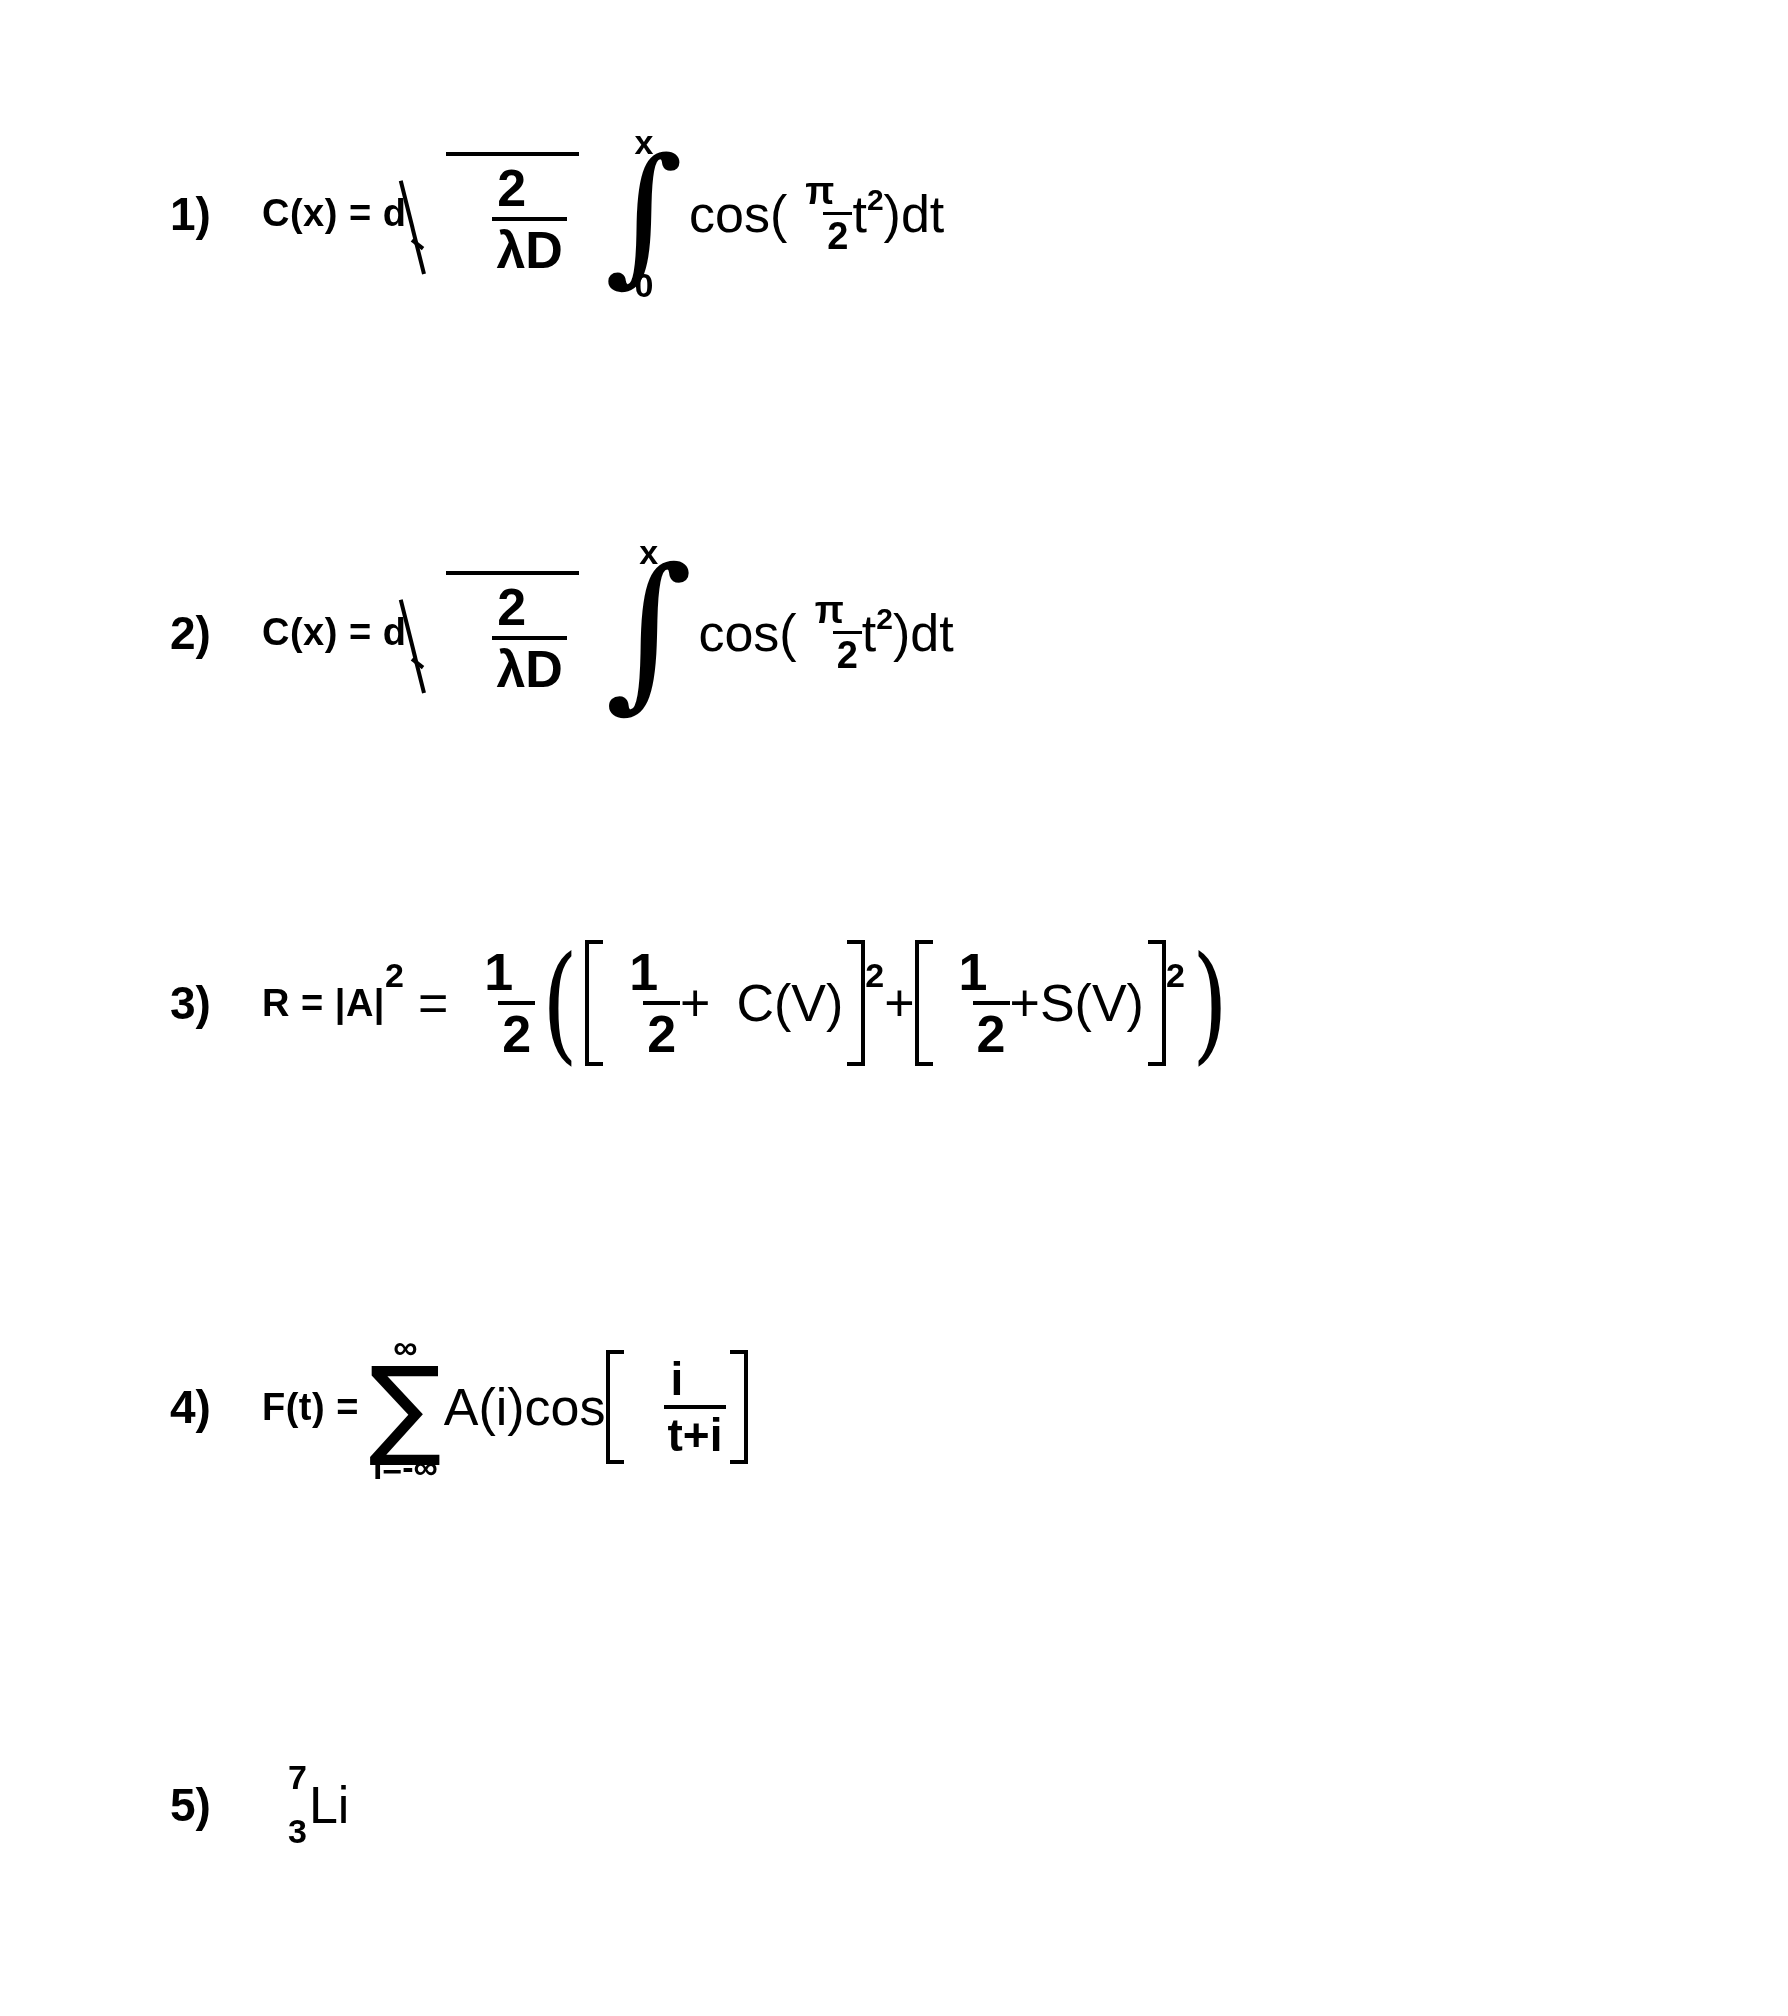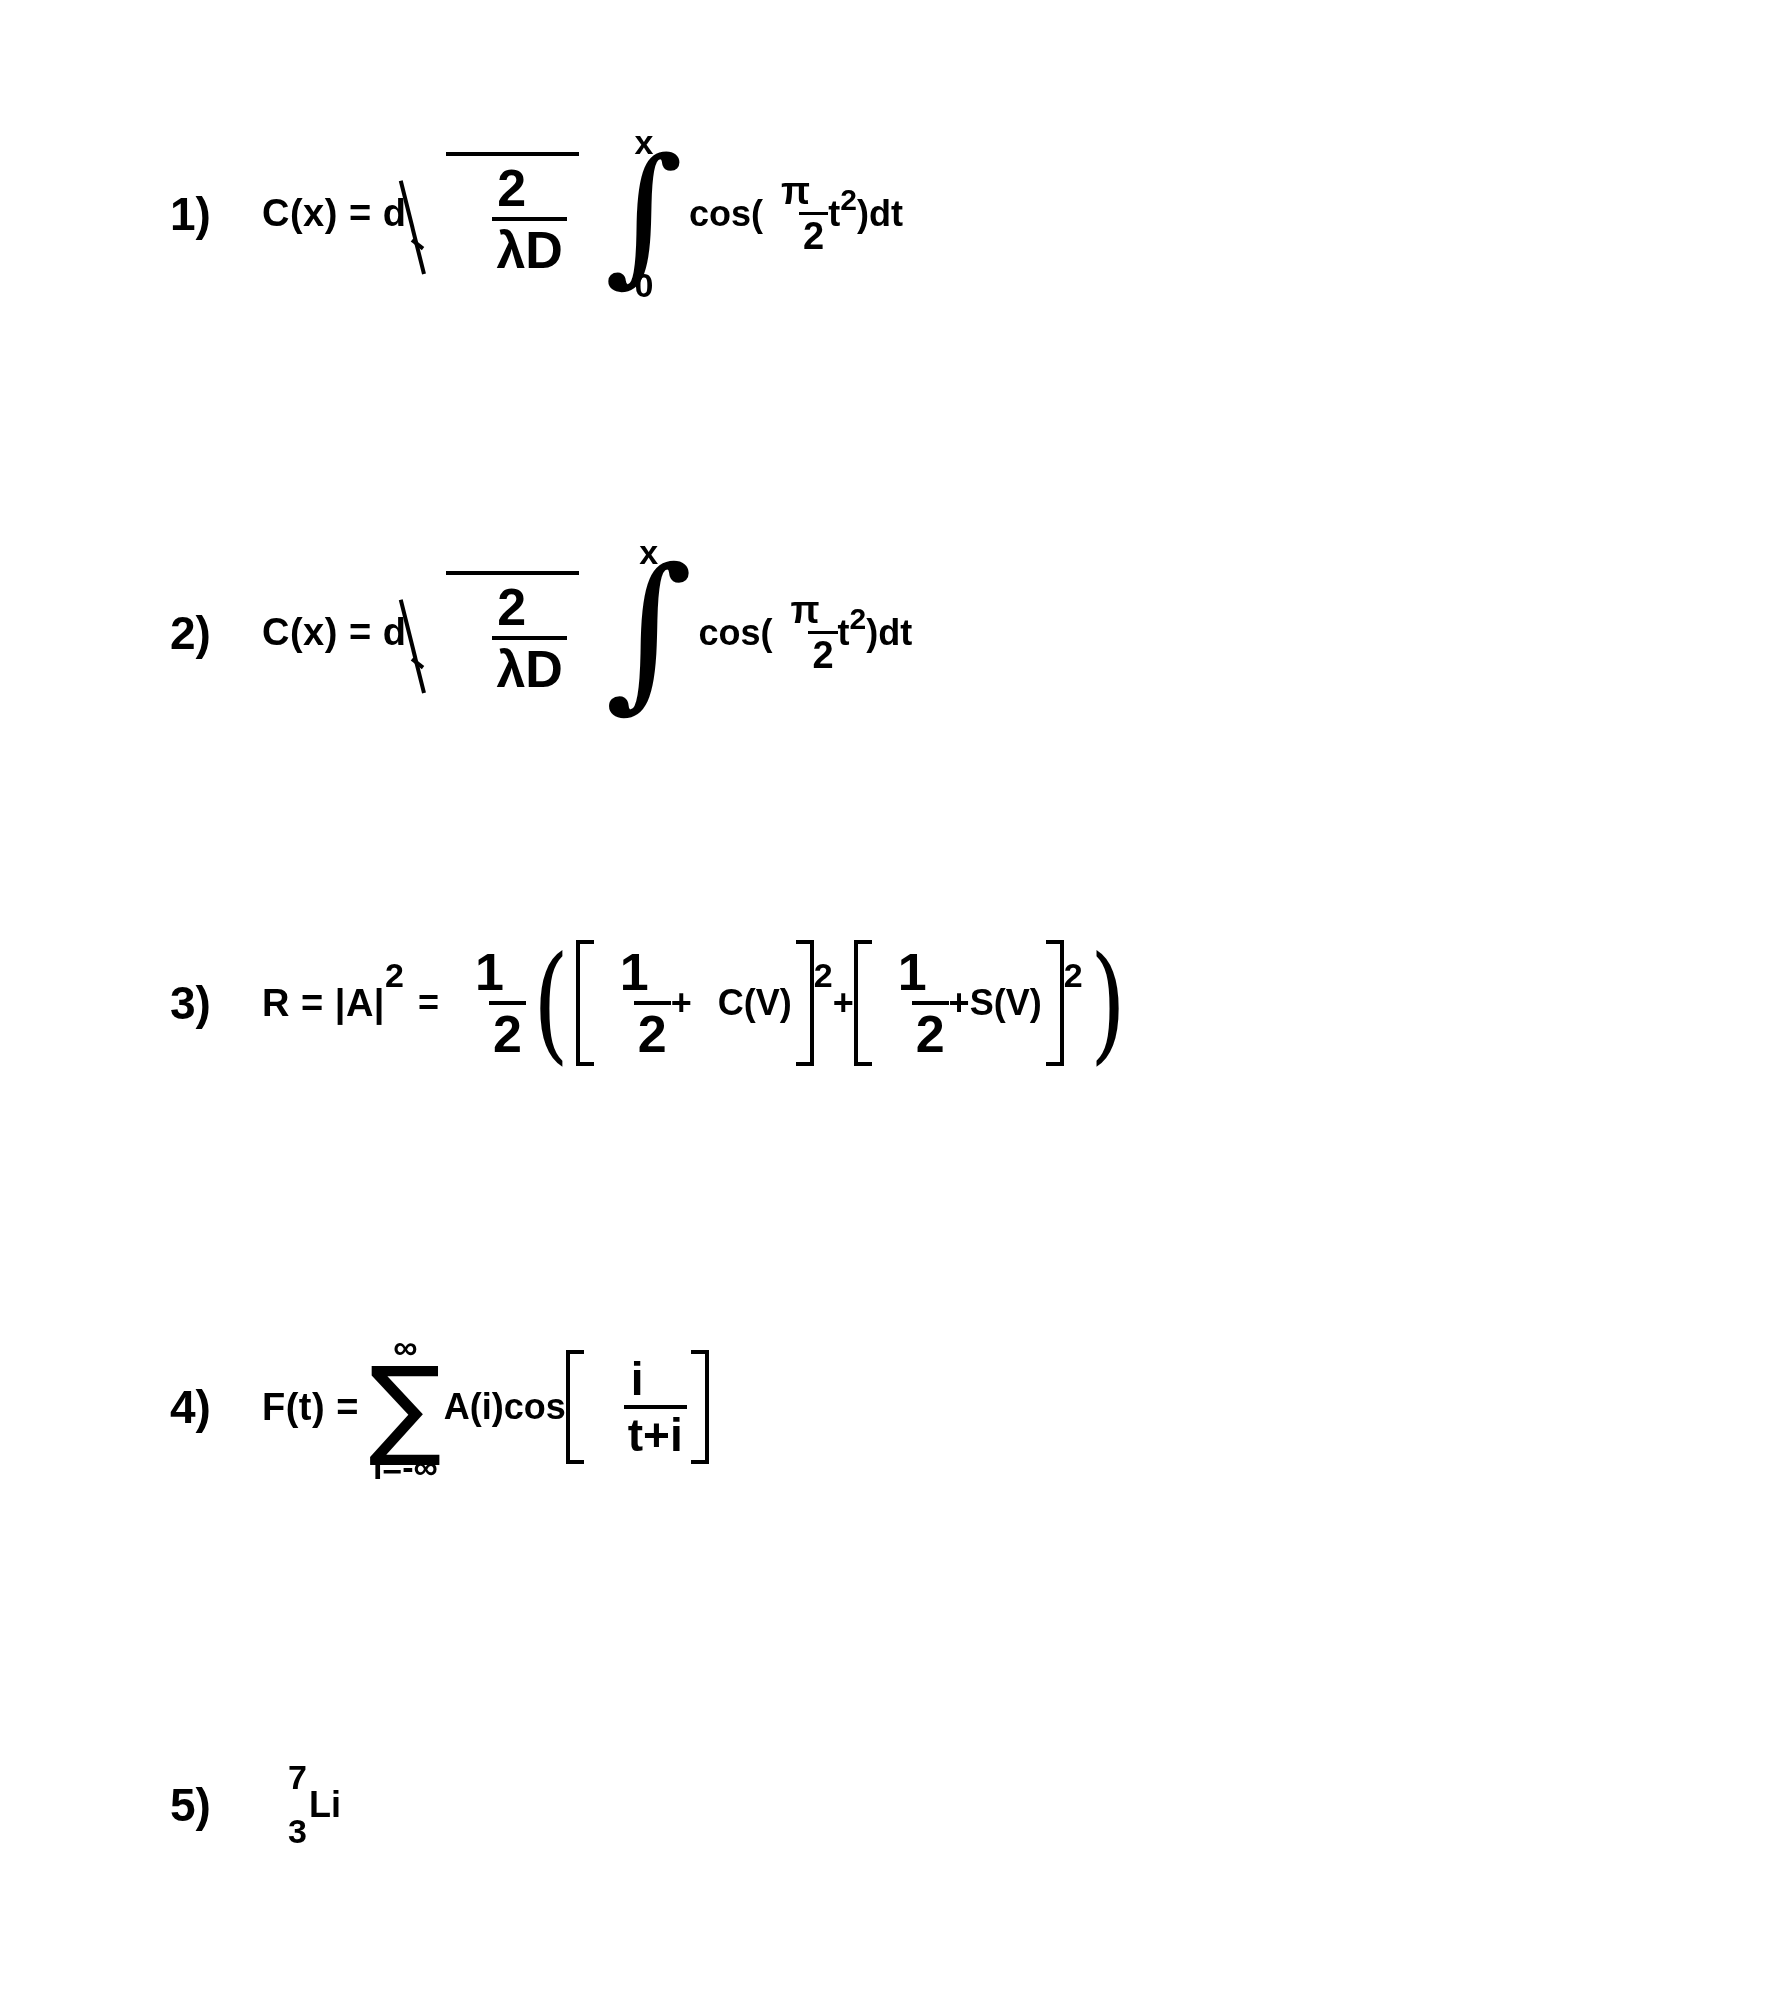--- a/index.html
+++ b/index.html
@@ -213,21 +213,21 @@
     flex-direction: column;
     justify-content: center;
     font-size: 34px;
     font-weight: bold;
     line-height: 1.05;
     margin-right: 2px;
   }
   .isotope .mass { text-align: right; }
   .isotope .atomic { text-align: right; margin-top: 18px; }
 
-  .plain { font-size: 36px; font-weight: bold; }
+  .plain { font-size: 52px; font-weight: normal; }
   .gap-sm { width: 14px; }
   .gap-md { width: 26px; }
 </style>
 </head>
 <body>
 
 <div class="page">
 
   <div class="eq-row" style="left:170px; top:125px;">
     <div class="eq-number">1)</div>

